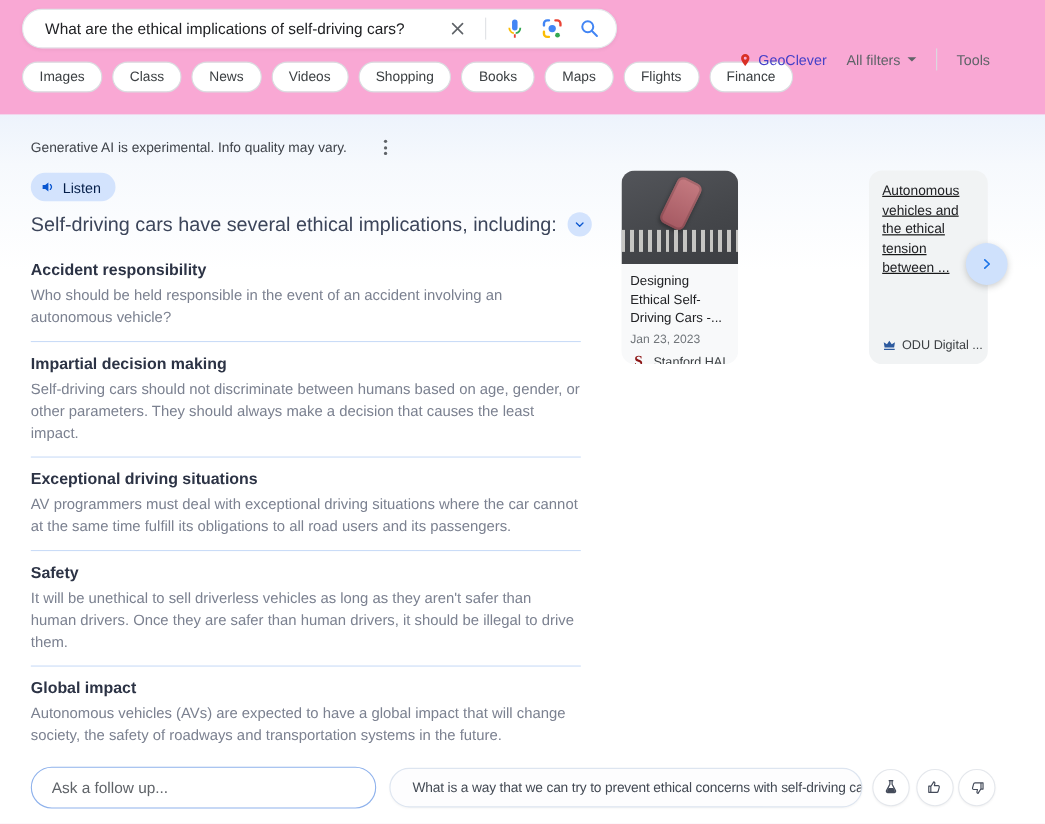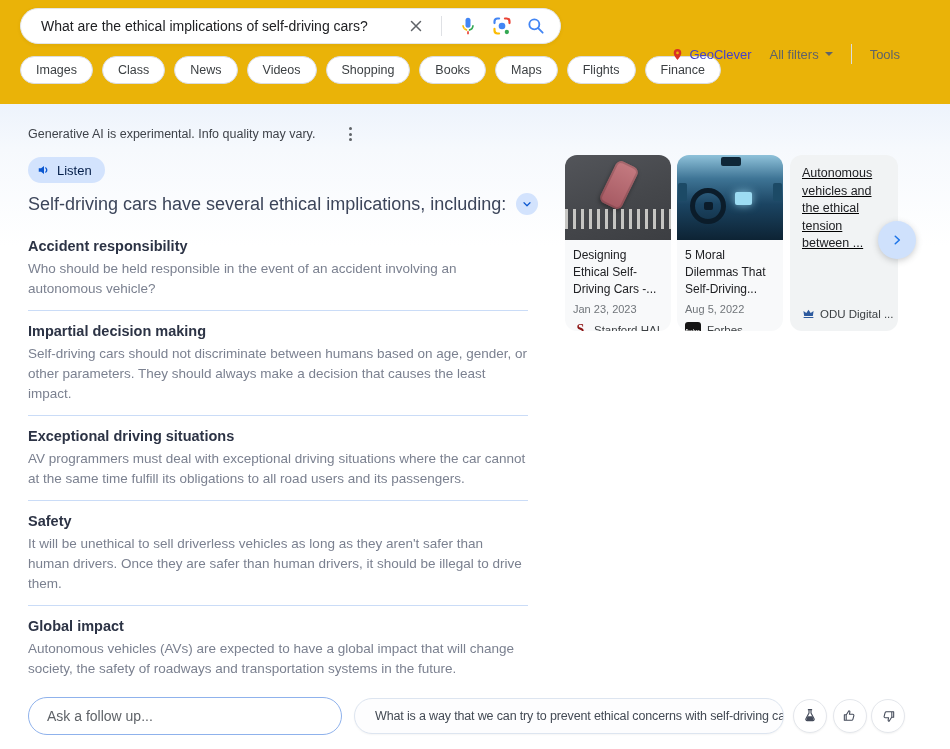--- a/index.html
+++ b/index.html
@@ -1,19 +1,19 @@
 <!DOCTYPE html>
 <html><head>
 <meta charset="utf-8">
 <style>
   * { margin:0; padding:0; box-sizing:border-box; }
   html,body { background:#fff; }
   #screen {
     position:relative; width:950px; height:749px; overflow:hidden;
-    background:#eab308; font-family:"Liberation Sans", sans-serif;
+    background:#f9a8d4; font-family:"Liberation Sans", sans-serif;
   }
 
   
   .searchbar {
     position:absolute; left:20px; top:8px; width:541px; height:36px;
     background:#fff; border:1px solid #e3e6ea; border-radius:18px;
     display:flex; align-items:center; padding:0 14px 0 20px;
     box-shadow:0 1px 4px rgba(32,33,36,.06);
   }
   .searchbar .query { flex:1; font-size:14px; color:#202124; white-space:nowrap; overflow:hidden; }
@@ -264,38 +264,20 @@
       <div class="card-body">
         <div class="card-title">Designing Ethical Self-Driving Cars -...</div>
         <div class="card-date">Jan 23, 2023</div>
         <div class="card-src">
           <div class="stanford-s">S</div>
           <span>Stanford HAI</span>
         </div>
       </div>
     </div>
 
-    <div class="card c2">
-      <div class="card-img img2">
-        <div class="hud"></div>
-          <div class="wheel"></div>
-          <div class="hub"></div>
-        <div class="screen"></div>
-          <div class="side-l"></div>
-          <div class="side-r"></div>
-      </div>
-      <div class="card-body">
-        <div class="card-title">5 Moral Dilemmas That Self-Driving...</div>
-        <div class="card-date">Aug 5, 2022</div>
-        <div class="card-src">
-          <div class="forbes-logo">Forbes</div>
-          <span>Forbes</span>
-        </div>
-      </div>
-    </div>
 
     <div class="card c3">
       <div class="card3-text">Autonomous vehicles and the ethical tension between ...</div>
       <div class="card3-src">
         <svg width="13" height="13" viewBox="0 0 24 24">
             <path d="M3 18.5h18v2H3zM4 16.5 2.6 7.5 8 11l4-6 4 6 5.4-3.5-1.4 9z" fill="#2d5a9e"></path>
           </svg>
         <span>ODU Digital ...</span>
       </div>
     </div>

